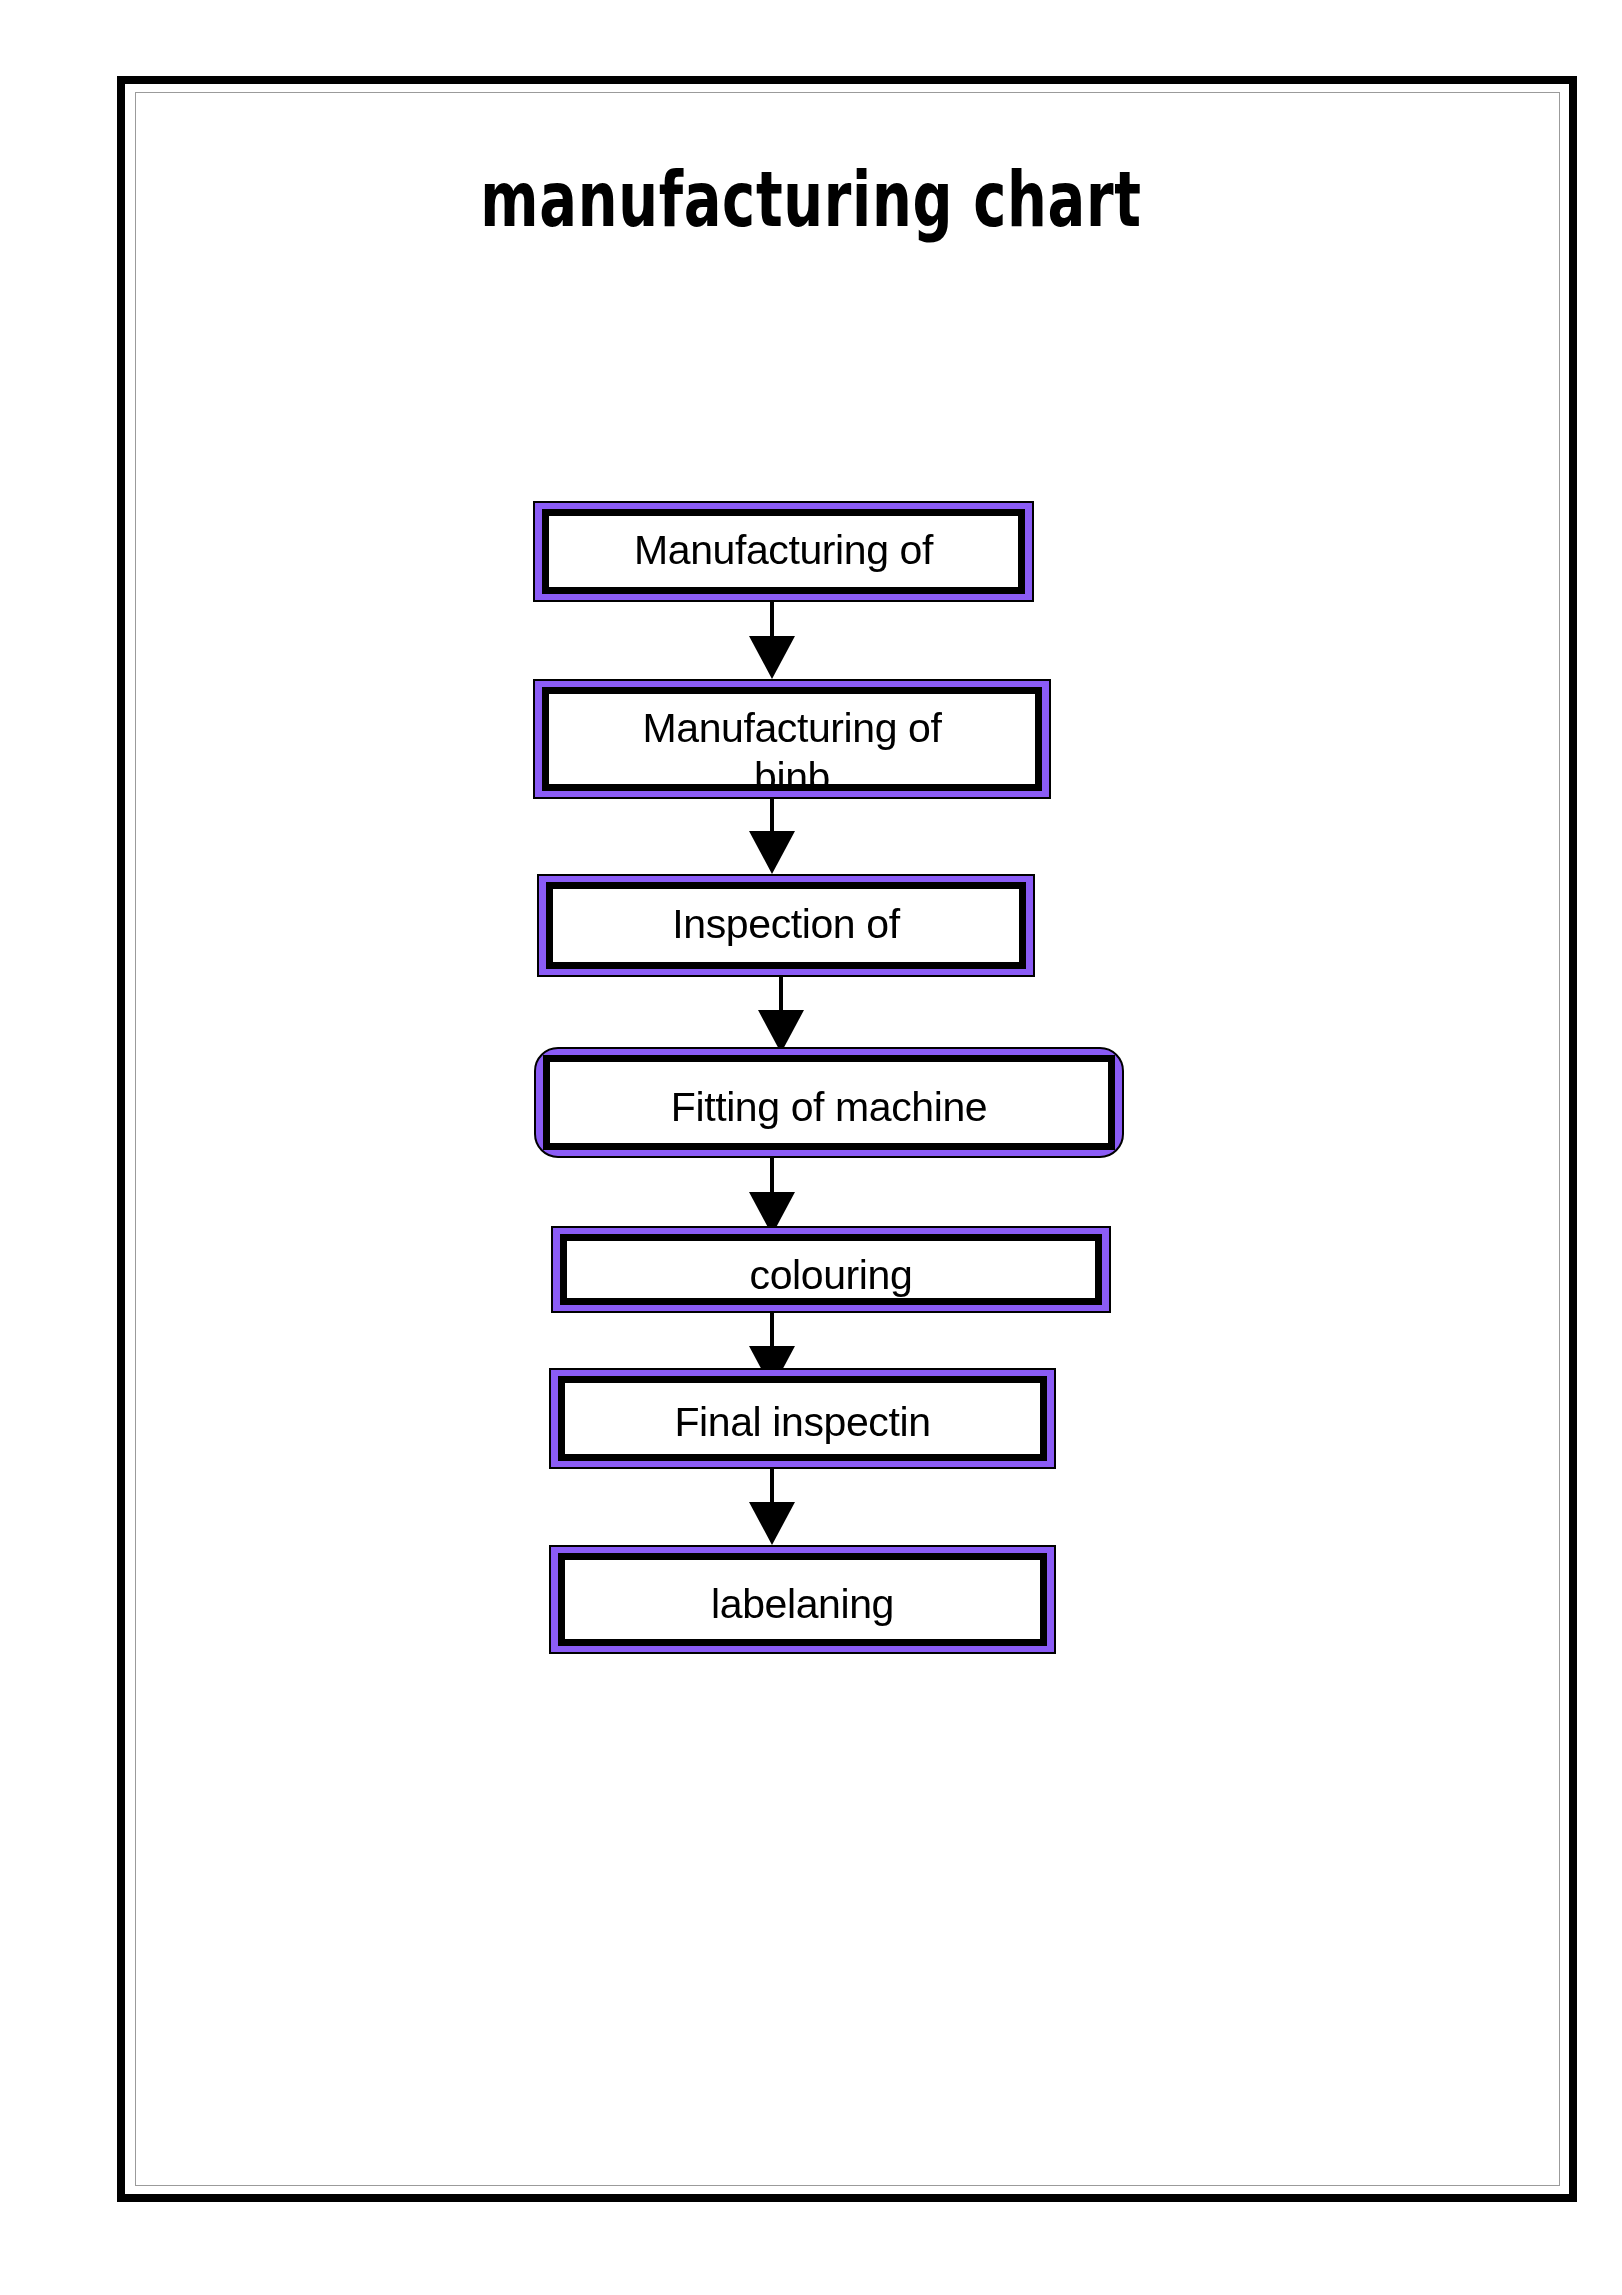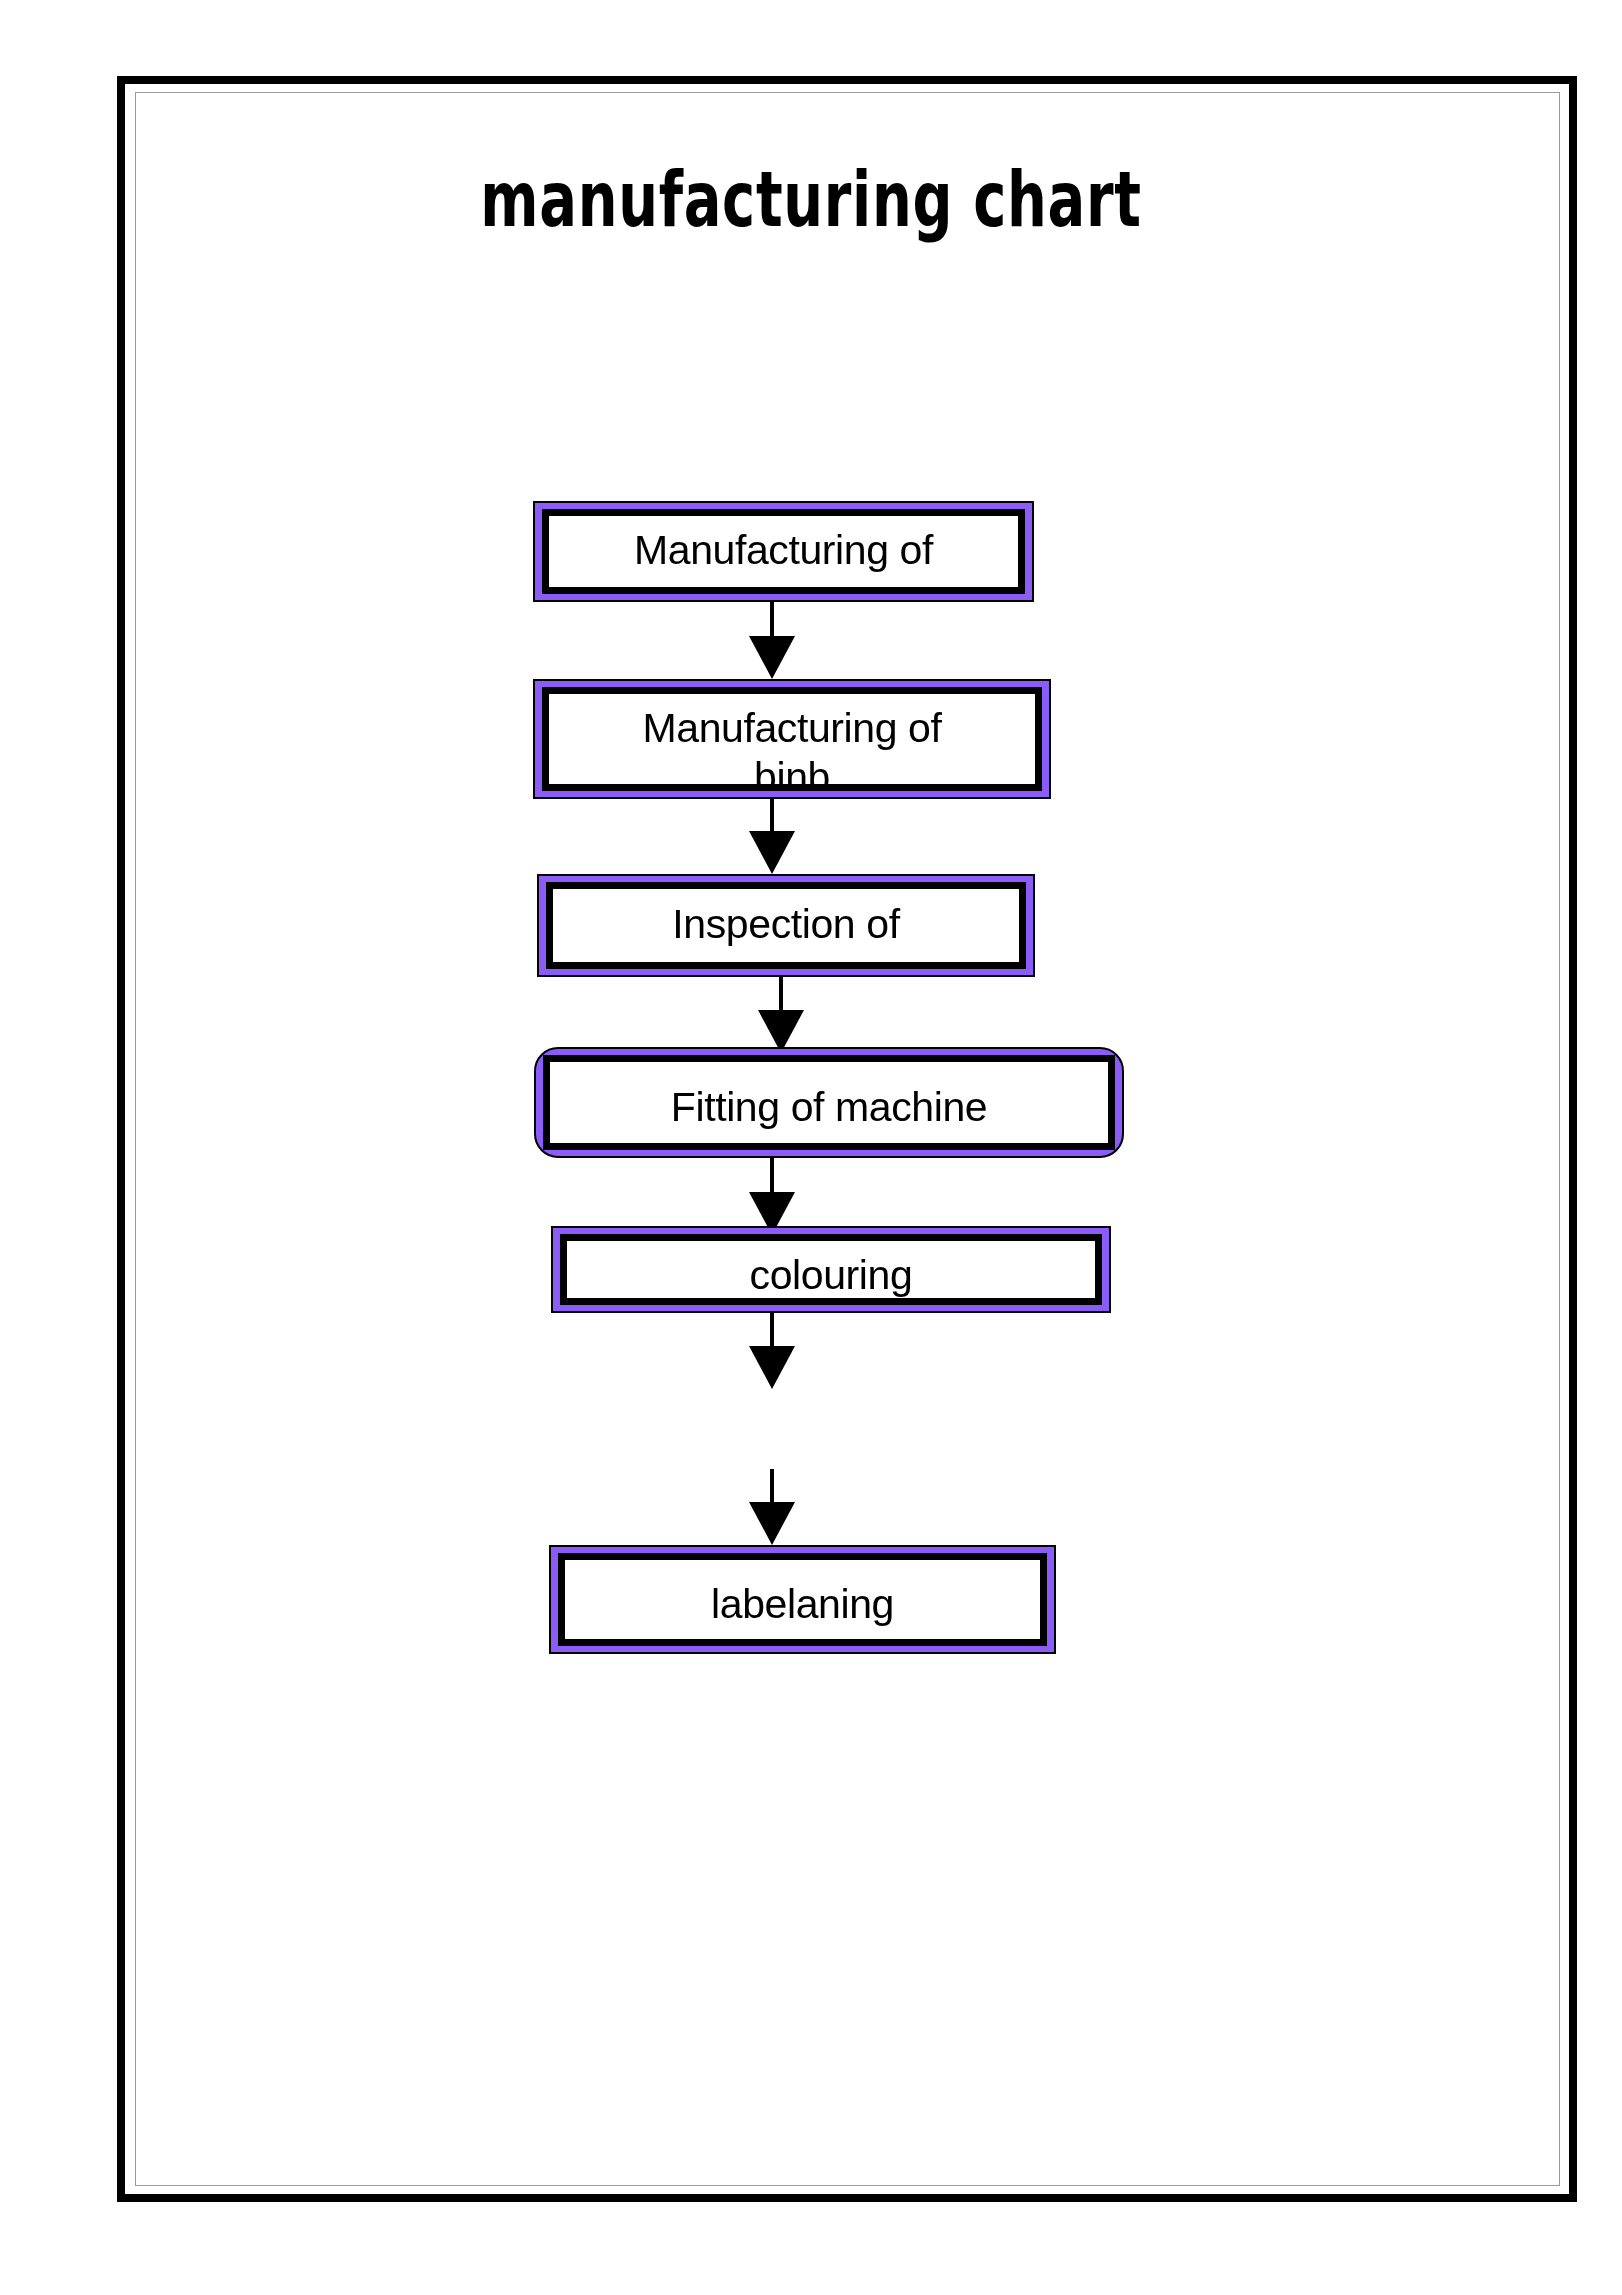--- a/index.html
+++ b/index.html
@@ -151,20 +151,25 @@
   <div class="node" style="left:535px; top:1226px; width:560px; height:87px;">
     <div class="inner">
       <div class="label" style="--fs:41px; --lh:46px; --ty:10.3px;">colouring</div>
     </div>
   </div>
   <div class="arrow" style="left:749px; top:1313px; width:46px; height:76px;">
     <div class="stem" style="height:36px;"></div>
     <div class="head"></div>
   </div>
 
+  <div class="node" style="left:533px; top:1368px; width:507px; height:101px;">
+    <div class="inner">
+      <div class="label" style="--fs:41px; --lh:46px; --ty:16px;">Final inspectin</div>
+    </div>
+  </div>
   <div class="arrow" style="left:749px; top:1469px; width:46px; height:76px;">
     <div class="stem" style="height:36px;"></div>
     <div class="head"></div>
   </div>
 
   <div class="node" style="left:533px; top:1545px; width:507px; height:109px;padding-left:28px;">
     <div class="inner">
       <div class="label" style="--fs:41px; --lh:46px; --ty:20.6px;">labelaning</div>
     </div>
   </div>

